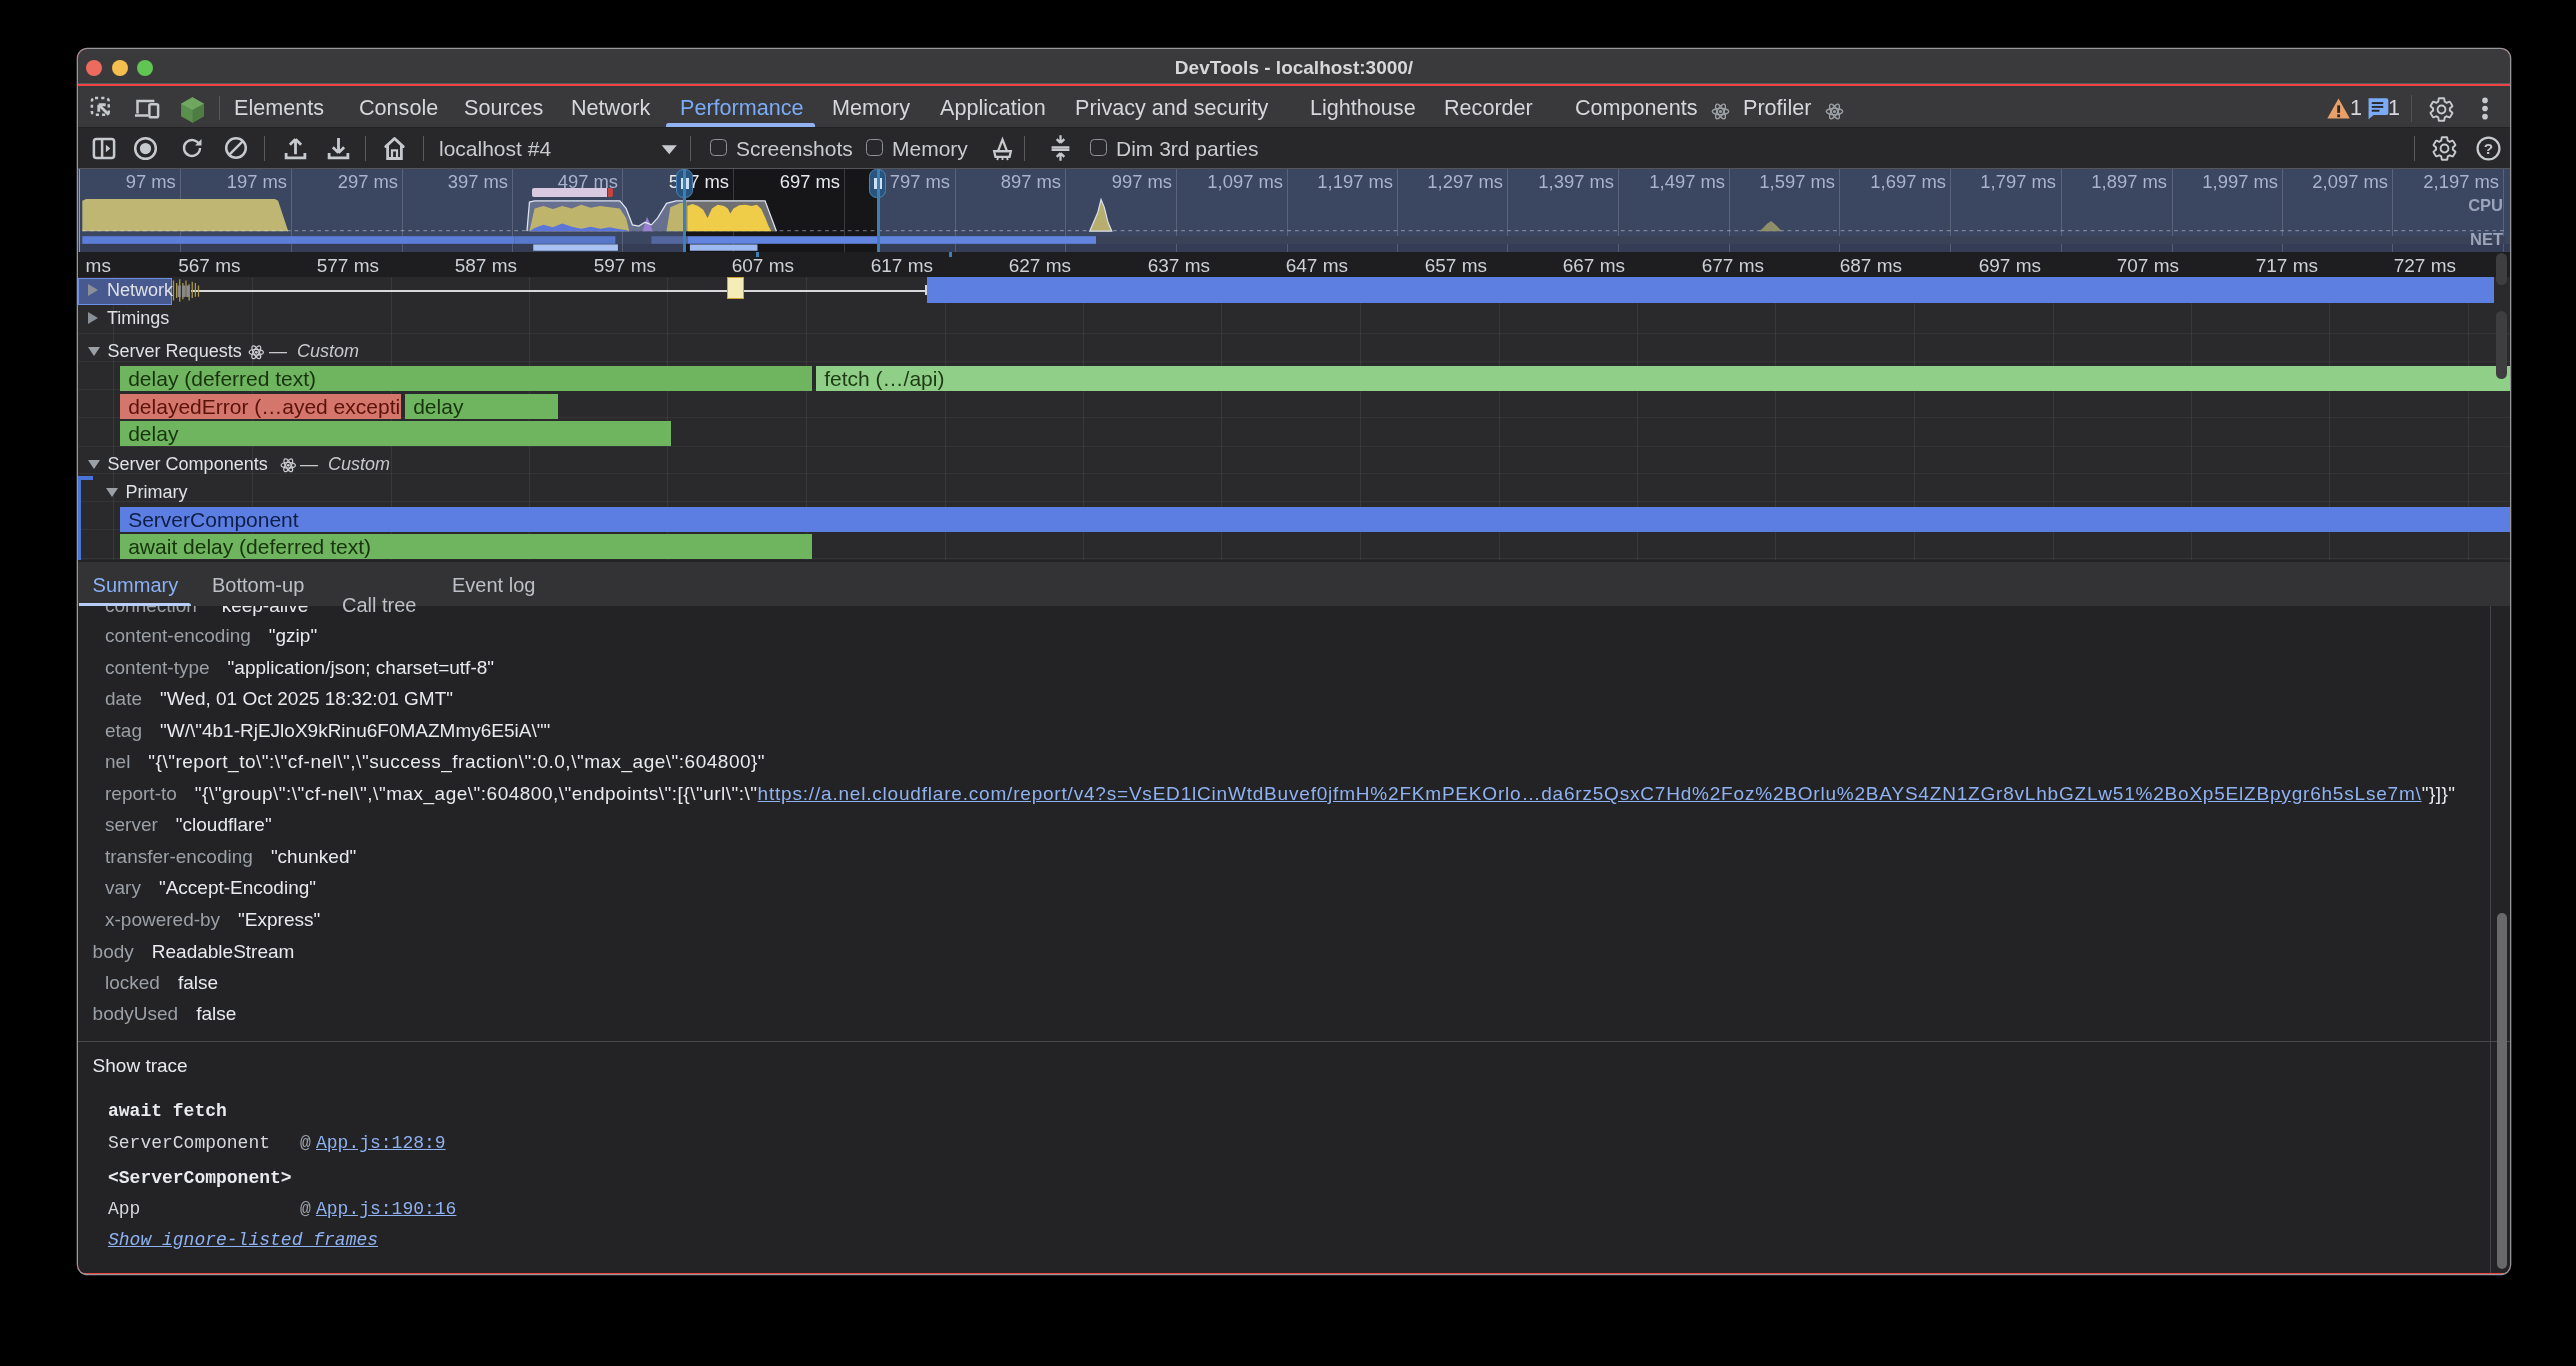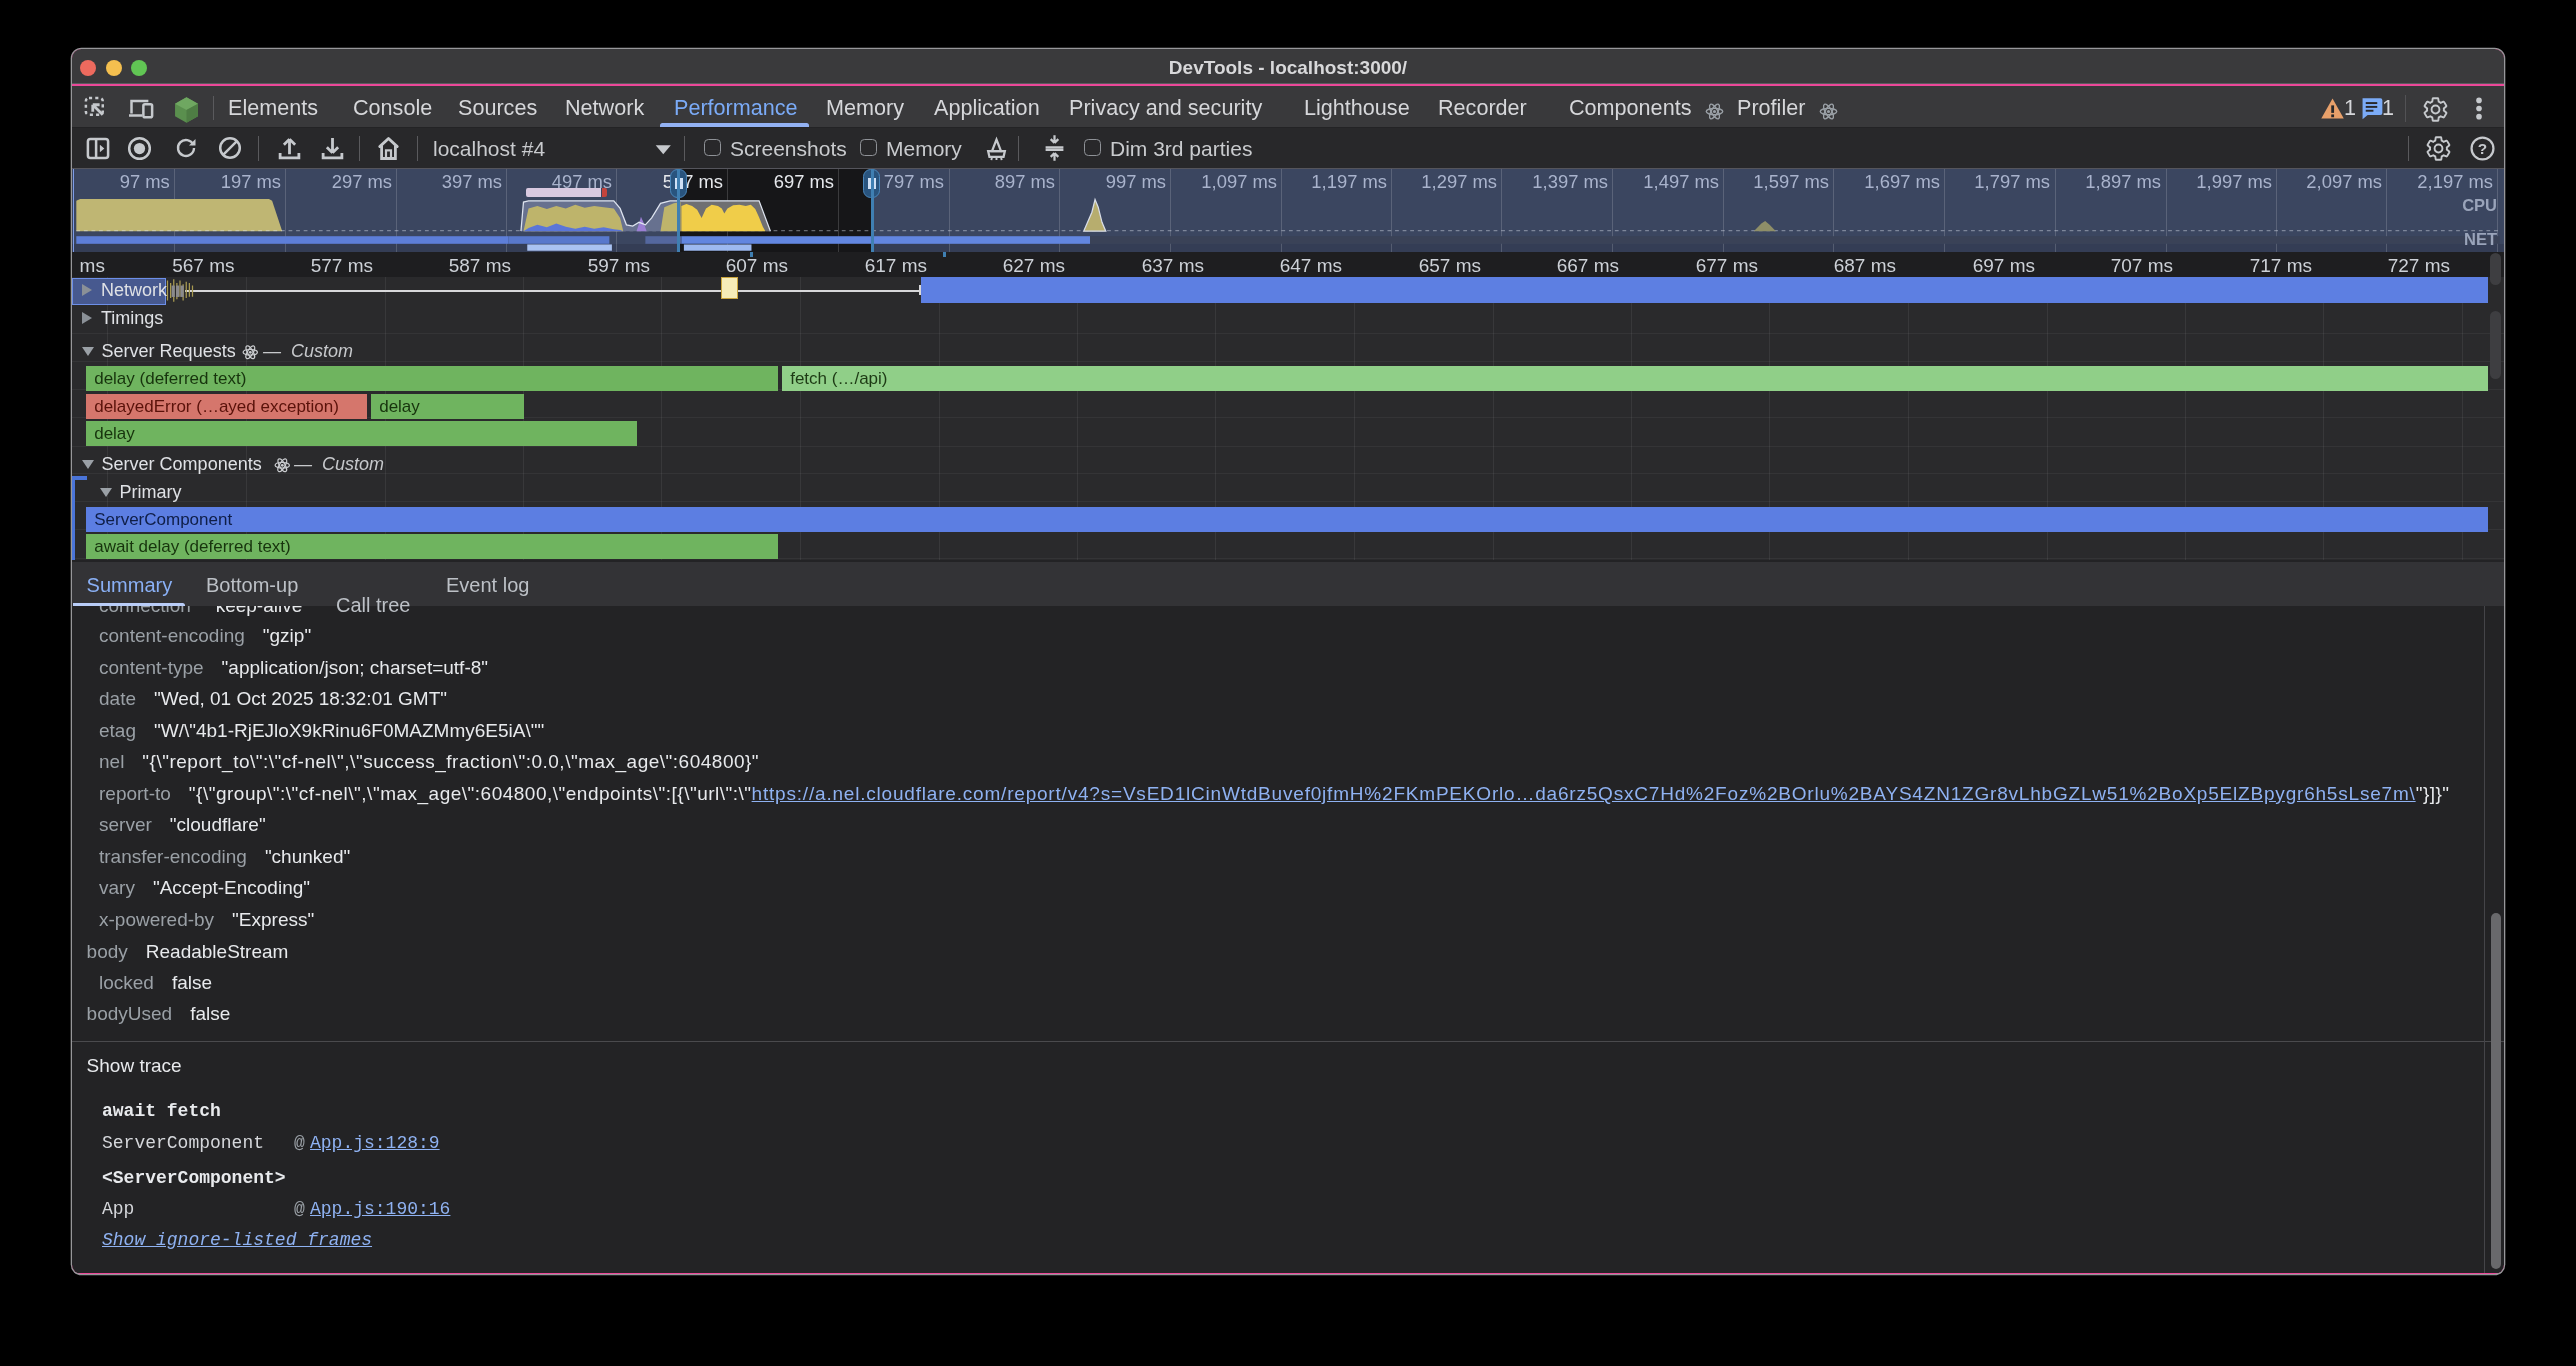--- a/index.html
+++ b/index.html
@@ -1,20 +1,20 @@
 <!DOCTYPE html>
 <html style="font-size:10px"><head>
 <meta charset="utf-8">
 <style>
   * { margin:0; padding:0; box-sizing:border-box; }
   html,body { width:2576px; height:1367px; background:#000; overflow:hidden; }
   body { font-family:"Liberation Sans", sans-serif; }
   #win {
-    position:absolute; left:72px; top:49px; width:2432px; height:1225px;
-    background:#ec4899; box-shadow:0 0 0 1.3px #97979a; border-radius:9.5px; overflow:hidden;
+    position:absolute; left:78px; top:49px; width:2432px; height:1225px;
+    background:#ef4444; box-shadow:0 0 0 1.3px #97979a; border-radius:9.5px; overflow:hidden;
   }
   svg { display:block; }
   .ic { position:absolute; }
   .abs { position:absolute; }
   
   #titlebar { position:absolute; left:0; top:0; width:100%; height:35px; background:#3a3a3c; border-bottom:1.3px solid #5b5b5e; }
   .tl { position:absolute; top:10.8px; width:16px; height:16px; border-radius:50%; }
   #title { position:absolute; top:8.2px; width:100%; text-align:center; font-size:19px; font-weight:bold; color:#d8d8da; }
   
   #tabbar { position:absolute; left:0; top:37px; width:100%; height:42px; background:#39393b; border-bottom:1.3px solid #232325; }
@@ -32,21 +32,21 @@
   .ovlabw { color:#e6e8ec; }
   
   #ruler { position:absolute; left:0; top:203px; width:100%; height:25px; background:#1e1e20; }
   .rlab { position:absolute; top:2.5px; font-size:19px; color:#cdd1d7; white-space:nowrap; }
   
   #tracks { position:absolute; left:0; top:228px; width:100%; height:284px; background:#2a2a2c; overflow:hidden; }
   .gline { position:absolute; top:0; bottom:0; width:1.3px; background:rgba(255,255,255,0.065); }
   .thead { position:absolute; font-size:18px; color:#dfe1e5; white-space:nowrap; }
   .tri-r { display:inline-block; width:0; height:0; border-left:10px solid #9aa0a6; border-top:6.3px solid transparent; border-bottom:6.3px solid transparent; margin-right:9px; }
   .tri-d { display:inline-block; width:0; height:0; border-top:9.5px solid #9aa0a6; border-left:6.3px solid transparent; border-right:6.3px solid transparent; margin-right:7.6px; position:relative; top:-1.3px; }
-  .bar { position:absolute; height:25px; font-size:17px; white-space:nowrap; overflow:hidden; line-height:25px; padding-left:8.2px; }
+  .bar { position:absolute; height:25px; font-size:21px; white-space:nowrap; overflow:hidden; line-height:25px; padding-left:8.2px;margin-left:28px; }
   .custom { font-style:italic; color:#c6c8cb; }
   
   #btabs { position:absolute; left:0; top:511px; width:100%; height:46px; background:#333336; border-top:2.5px solid #232325; z-index:2; }
   .btab { position:absolute; top:12px; font-size:20px; color:#bcc0c6; }
   
   #details { position:absolute; left:0; top:555px; width:100%; height:669px; background:#232325; overflow:hidden; }
   .drow { position:absolute; white-space:nowrap; font-size:19px; }
   .dk { color:#9aa0a6; }
   .dv { color:#e8eaed; margin-left:18px; }
   .dlink { color:#8fb2f2; text-decoration:underline; }

